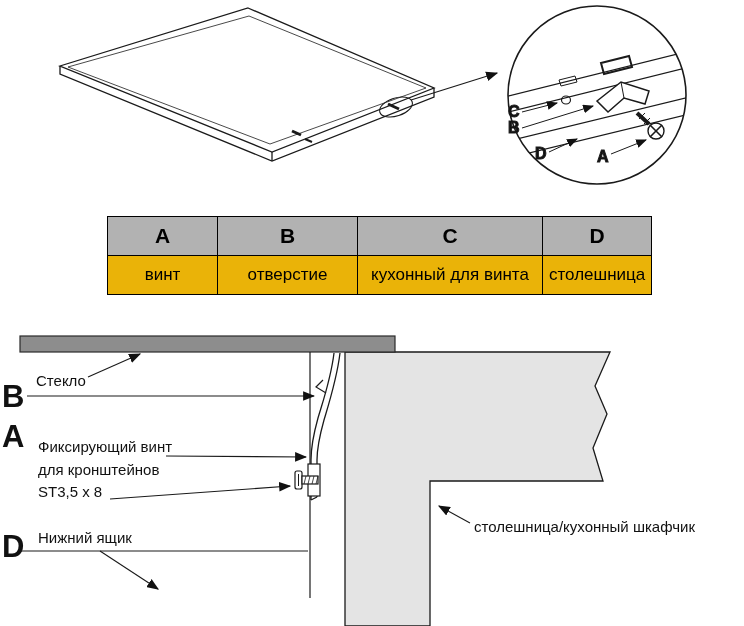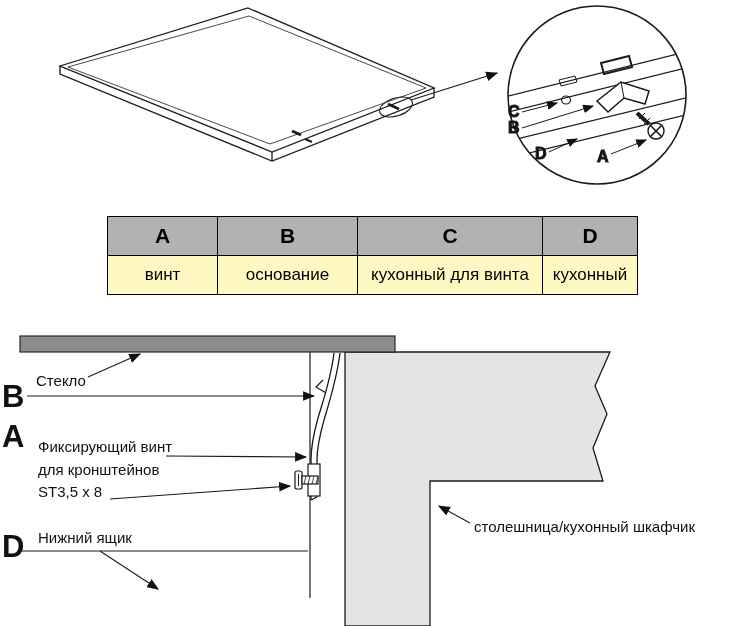--- a/index.html
+++ b/index.html
@@ -12,21 +12,21 @@
   table.legend {
     position:absolute; left:107px; top:216px; z-index:2;
     border-collapse:collapse; table-layout:fixed; background:#ffffff;
   }
   table.legend th, table.legend td {
     border:1.6px solid #000000; text-align:center; vertical-align:middle;
     height:38px; padding:0 6px; font-family:"Liberation Sans", sans-serif;
     white-space:nowrap;
   }
   table.legend th { background:#b2b2b2; font-size:21px; font-weight:bold; color:#000; }
-  table.legend td { background:#fef9c3; font-size:17px; font-weight:normal; color:#000; }
+  table.legend td { background:#eab308; font-size:17px; font-weight:normal; color:#000; }
 
   .lbl   { font-family:"Liberation Sans", sans-serif; font-size:15px; fill:#111111; }
   .biglbl{ font-family:"Liberation Sans", sans-serif; font-size:31px; font-weight:bold; fill:#111111; }
   .detlbl{ font-family:"Liberation Sans", sans-serif; font-size:16px; font-weight:bold; fill:#111111; }
 </style>
 </head>
 <body>
 
 <div class="page">
 
@@ -139,20 +139,20 @@
     </colgroup>
     <tbody>
         <tr>
       <th>A</th>
       <th>B</th>
       <th>C</th>
       <th>D</th>
     </tr>
     <tr>
       <td>винт</td>
-      <td>основание</td>
+      <td>отверстие</td>
       <td>кухонный для винта</td>
-      <td>кухонный</td>
+      <td>столешница</td>
     </tr>
   </tbody>
     </table>
 
 </div>
 
 </body></html>

